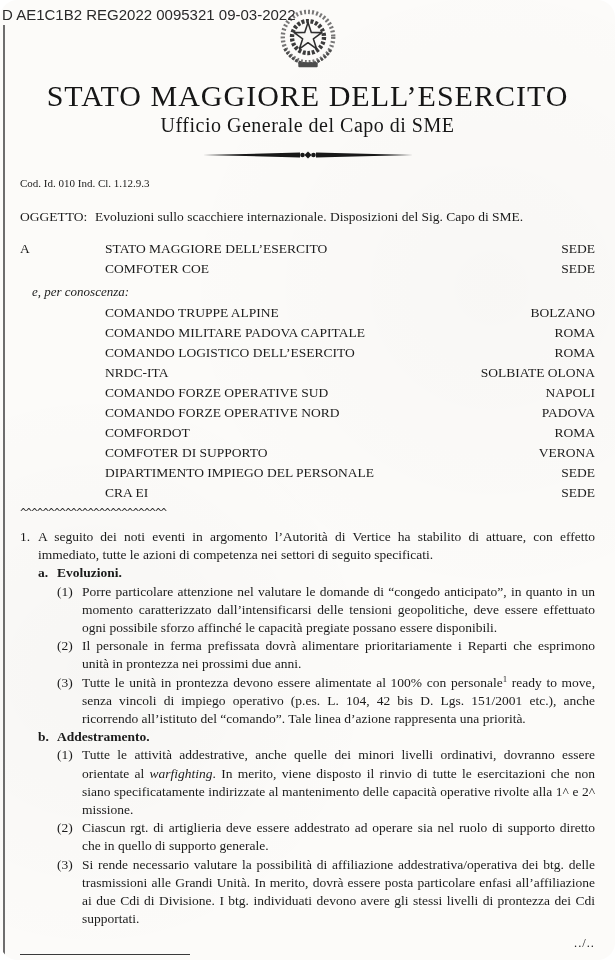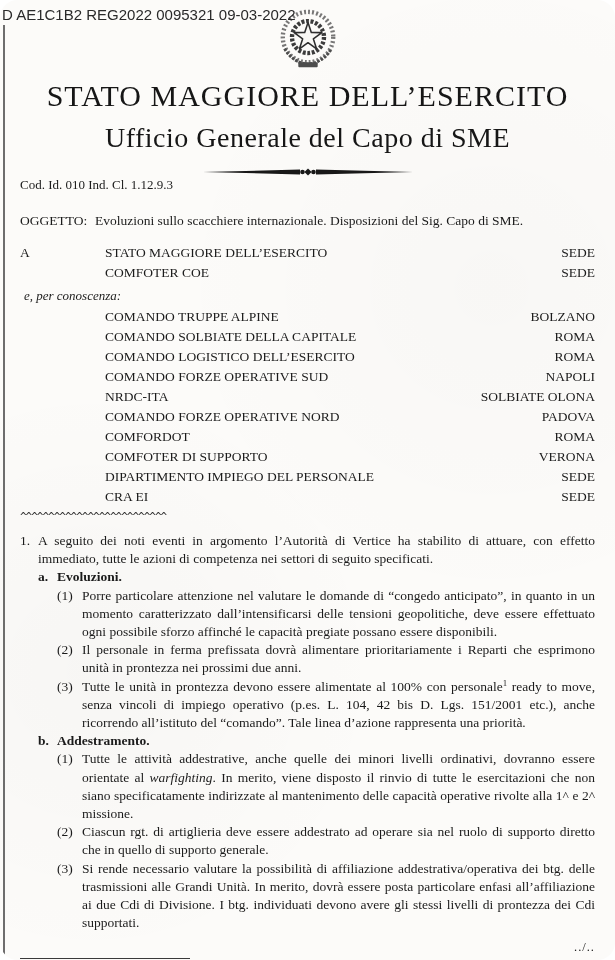--- a/index.html
+++ b/index.html
@@ -26,33 +26,33 @@
     position:absolute; top:6px; left:2px;
     font-family:"Liberation Sans", sans-serif;
     font-size:15px; color:#2a2a2a; white-space:nowrap;
   }
   .emblem { display:block; margin:2px auto 0 auto; }
   .title {
     text-align:center; font-size:30px; letter-spacing:1px;
     margin-top:7px; white-space:nowrap; color:#161616;
   }
   .subtitle {
-    text-align:center; font-size:28px; letter-spacing:.5px;
-    margin-top:9px; white-space:nowrap; color:#161616;
+    text-align:center; font-size:20px; letter-spacing:.5px;
+    margin-top:1px; white-space:nowrap; color:#161616;
   }
   .divider { display:block; margin:13px auto 0 auto; }
-  .doc-code { font-size:13px; }
+  .doc-code { margin-top:17px; font-size:11px; }
   .subject { margin-top:20px; display:flex; font-size:13.5px; }
   .subject-label { width:75px; flex:none; }
   .recipients { margin-top:14px; font-size:13.5px; }
   .rrow { display:flex; align-items:baseline; line-height:20px; }
   .rlabel { width:85px; flex:none; }
   .rname { flex:1; white-space:nowrap; }
   .rplace { text-underline-offset:2px; white-space:nowrap; }
-  .cc-label { font-style:italic; font-size:13px; line-height:20px; margin:3px 0 1px 4px; }
+  .cc-label { font-style:italic; font-size:13px; line-height:20px; margin:3px 0 1px 12px; }
   .zigzag {
     font-family:"DejaVu Sans Mono", monospace;
     font-size:11px; letter-spacing:-1px; color:#2f2f2f;
     margin-top:5px; line-height:10px;
   }
   .body { margin-top:10px; font-size:13.5px; line-height:18.2px; }
   .item { display:flex; }
   .item .inum { flex:none; }
   .item .itext { flex:1; text-align:justify; }
   .p1 .inum { width:18px; }
@@ -112,37 +112,37 @@
 
     <div class="cc-label">e, per conoscenza:</div>
 
     <div class="rrow">
       <span class="rlabel"></span>
       <span class="rname">COMANDO TRUPPE ALPINE</span>
       <span class="rplace">BOLZANO</span>
     </div>
     <div class="rrow">
       <span class="rlabel"></span>
-      <span class="rname">COMANDO SOLBIATE DELLA CAPITALE</span>
+      <span class="rname">COMANDO MILITARE PADOVA CAPITALE</span>
       <span class="rplace">ROMA</span>
     </div>
     <div class="rrow">
       <span class="rlabel"></span>
       <span class="rname">COMANDO LOGISTICO DELL’ESERCITO</span>
       <span class="rplace">ROMA</span>
     </div>
     <div class="rrow">
       <span class="rlabel"></span>
+      <span class="rname">NRDC-ITA</span>
+      <span class="rplace">SOLBIATE OLONA</span>
+    </div>
+    <div class="rrow">
+      <span class="rlabel"></span>
       <span class="rname">COMANDO FORZE OPERATIVE SUD</span>
       <span class="rplace">NAPOLI</span>
-    </div>
-    <div class="rrow">
-      <span class="rlabel"></span>
-      <span class="rname">NRDC-ITA</span>
-      <span class="rplace">SOLBIATE OLONA</span>
     </div>
     <div class="rrow">
       <span class="rlabel"></span>
       <span class="rname">COMANDO FORZE OPERATIVE NORD</span>
       <span class="rplace">PADOVA</span>
     </div>
     <div class="rrow">
       <span class="rlabel"></span>
       <span class="rname">COMFORDOT</span>
       <span class="rplace">ROMA</span>

